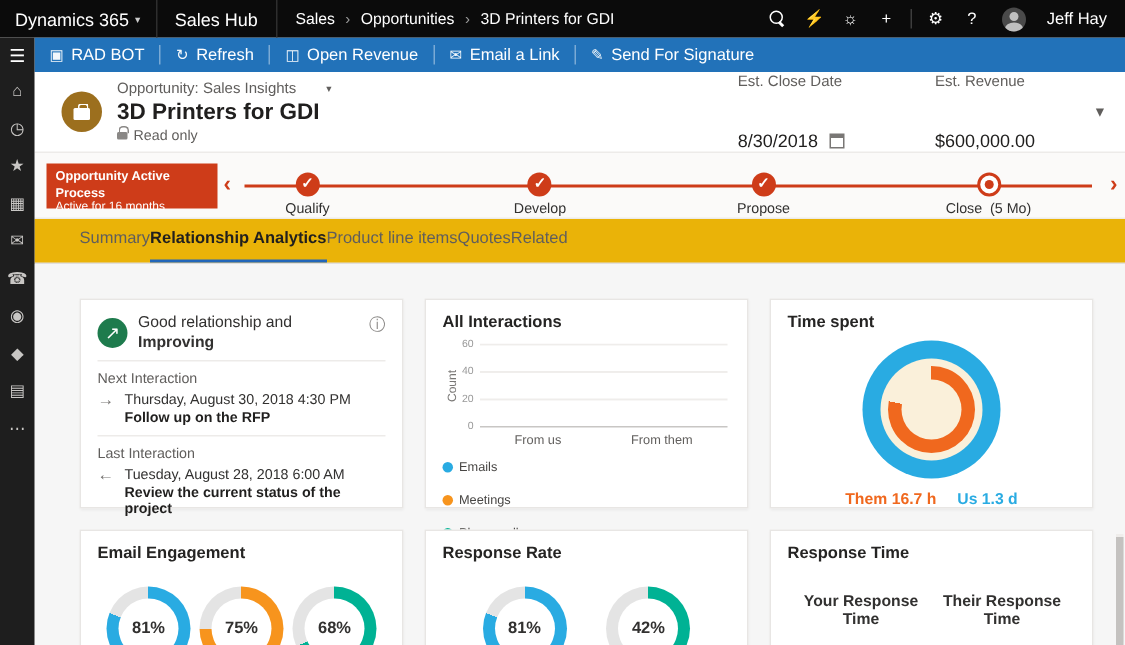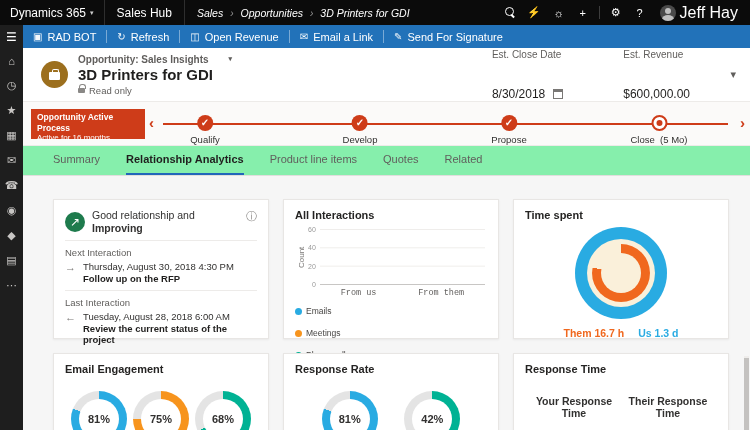--- a/index.html
+++ b/index.html
@@ -14,29 +14,29 @@
   
   .topbar {
     position: absolute; top: 0; left: 0; right: 0; height: 25px;
     background: #0B0B0B; color: #fff;
     display: flex; align-items: center; z-index: 6;
   }
   .brand { display: flex; align-items: center; gap: 4px; padding: 0 10px; font-size: 12px; white-space: nowrap; cursor: pointer; }
   .brand .chev { font-size: 7px; color: #ccc; }
   .hub { height: 100%; display: flex; align-items: center; padding: 0 12px; font-size: 12px; border-left: 1px solid #2e2e2e; border-right: 1px solid #2e2e2e; cursor: pointer; }
   .crumbs { display: flex; align-items: center; gap: 7px; padding: 0 12px; font-size: 10.5px; white-space: nowrap; }
-  .crumb { cursor: pointer; font-style: italic; }
+  .crumb { cursor: pointer; }
   .crumb + .crumb::before { content: "›"; color: #9a9a9a; margin-right: 7px; font-size: 10px; }
   .topbar-right { margin-left: auto; display: flex; align-items: center; height: 100%; padding-right: 4px; }
   .tb-icon { width: 24px; height: 100%; display: flex; align-items: center; justify-content: center; font-size: 11px; color: #fff; cursor: pointer; }
   .tb-divider { width: 1px; height: 13px; background: #3d3d3d; margin: 0 4px; }
   .search-glyph { position: relative; width: 11px; height: 11px; display: inline-block; }
   .search-glyph::before { content: ""; position: absolute; top: 0; left: 0; width: 7px; height: 7px; border: 1.4px solid #fff; border-radius: 50%; }
   .search-glyph::after { content: ""; position: absolute; left: 7px; top: 7px; width: 4px; height: 1.6px; background: #fff; transform: rotate(45deg); transform-origin: 0 0; }
-  .user { display: flex; align-items: center; gap: 4px; padding: 0 8px; font-size: 16px; cursor: pointer; }
+  .user { display: flex; align-items: center; gap: 14px; padding: 0 8px; font-size: 11px; cursor: pointer; }
   .avatar { width: 16px; height: 16px; border-radius: 50%; background: #4a4a4a; position: relative; overflow: hidden; }
   .avatar::before { content: ""; position: absolute; top: 3px; left: 5px; width: 6px; height: 6px; border-radius: 50%; background: #c0c0c0; }
   .avatar::after { content: ""; position: absolute; top: 10px; left: 2px; width: 12px; height: 8px; border-radius: 50%; background: #c0c0c0; }
 
   
   .commandbar {
     position: absolute; top: 25px; left: 23px; right: 0; height: 23px;
     background: #2272B9; color: #fff;
     display: flex; align-items: center; font-size: 11px; z-index: 5;
   }
@@ -56,21 +56,21 @@
   
   .record-header {
     position: absolute; top: 48px; left: 23px; right: 0; height: 54px;
     background: #fff; border-bottom: 1px solid #EDEBE9;
     display: flex; align-items: center; padding: 0 14px;
   }
   .entity-icon { width: 27px; height: 27px; border-radius: 50%; background: #9C6F1E; position: relative; flex: 0 0 auto; margin-right: 10px; margin-left: 4px; }
   .entity-icon::before { content: ""; position: absolute; left: 8px; top: 11px; width: 11px; height: 8px; background: #fff; border-radius: 1px; }
   .entity-icon::after { content: ""; position: absolute; left: 11px; top: 8px; width: 5px; height: 3px; border: 1.4px solid #fff; border-bottom: none; border-radius: 2px 2px 0 0; }
   .hdr-text { display: flex; flex-direction: column; gap: 1px; }
-  .entity-label { font-size: 10px; color: #605E5C; display: flex; align-items: center; gap: 20px; cursor: pointer; font-weight: bold; }
+  .entity-label { font-size: 10px; color: #605E5C; display: flex; align-items: center; gap: 20px; cursor: pointer; }
   .entity-label .chev { font-size: 7px; }
   .record-title { font-size: 15px; font-weight: bold; color: #201F1E; }
   .readonly { display: flex; align-items: center; font-size: 9.5px; color: #605E5C; margin-top: 1px; }
   .lock-icon { width: 7px; height: 5px; background: #8a8886; border-radius: 1px; position: relative; margin-right: 4px; display: inline-block; }
   .lock-icon::before { content: ""; position: absolute; top: -4px; left: 1px; width: 5px; height: 4px; border: 1px solid #8a8886; border-bottom: none; border-radius: 3px 3px 0 0; }
   .hdr-fields { margin-left: auto; display: flex; align-items: flex-start; gap: 60px; padding-right: 46px; }
   .field { display: flex; flex-direction: column; gap: 3px; }
   .field-label { font-size: 10px; color: #605E5C; }
   .field-value { font-size: 12px; color: #201F1E; display: flex; align-items: center; margin-top: 24px; }
   .cal-icon { display: inline-block; width: 10px; height: 10px; border: 1px solid #797775; border-top: 3px solid #797775; margin-left: 8px; }
@@ -86,21 +86,21 @@
   .bpf-chev.right { right: 5px; }
   .bpf-line { position: absolute; left: 140px; right: 22px; top: 21px; height: 2px; background: #CE3C19; }
   .stage { position: absolute; top: 13px; transform: translateX(-50%); text-align: center; cursor: pointer; }
   .stage-dot { width: 16px; height: 16px; border-radius: 50%; margin: 0 auto; }
   .stage.done .stage-dot { background: #CE3C19; color: #fff; font-size: 10px; line-height: 16px; font-weight: bold; }
   .stage.current .stage-dot { background: #fff; border: 2px solid #CE3C19; position: relative; }
   .stage.current .stage-dot::after { content: ""; position: absolute; inset: 3px; border-radius: 50%; background: #CE3C19; }
   .stage-label { font-size: 9.5px; color: #323130; margin-top: 3px; white-space: pre; }
 
   
-  .tabs { position: absolute; top: 146px; left: 23px; right: 0; height: 30px; background: #86efac; border-bottom: 1px solid #E1DFDD; display: flex; align-items: flex-end; padding-left: 30px; gap: 26px; }
+  .tabs { position: absolute; top: 146px; left: 23px; right: 0; height: 30px; background: #eab308; border-bottom: 1px solid #E1DFDD; display: flex; align-items: flex-end; padding-left: 30px; }
   .tab { font-size: 11px; color: #605E5C; padding-bottom: 8px; border-bottom: 2px solid transparent; cursor: pointer; white-space: nowrap; }
   .tab.active { color: #201F1E; font-weight: bold; border-bottom-color: #2266B9; }
 
   
   .content { position: absolute; top: 177px; left: 23px; right: 0; bottom: 0; background: #F6F6F6; overflow: hidden; }
   .cards { position: absolute; top: 22px; left: 30px; display: grid; grid-template-columns: repeat(3, 216px); grid-auto-rows: auto; gap: 14px; }
   .card { background: #fff; border: 1px solid #E8E6E4; box-shadow: 0 1px 2px rgba(0,0,0,.06); padding: 9px 11px; position: relative; }
   .card.r1 { height: 140px; }
   .card.r2 { height: 180px; }
   .card-title { font-size: 11px; font-weight: bold; color: #252423; }
@@ -114,21 +114,21 @@
   .rel-label { font-size: 9.5px; color: #605E5C; margin: 2px 0 3px; }
   .rel-row { display: flex; gap: 7px; align-items: flex-start; }
   .rel-arrow { color: #797775; font-size: 11px; line-height: 13px; }
   .rel-date { font-size: 9.5px; color: #323130; }
   .rel-subject { font-size: 9.5px; font-weight: bold; color: #201F1E; margin-top: 1px; }
 
   
   .bar-chart { display: flex; margin-top: 8px; padding: 0 2px; }
   .ylabel { writing-mode: vertical-rl; transform: rotate(180deg); font-size: 8px; color: #797775; text-align: center; height: 56px; }
   .yticks { display: flex; flex-direction: column; justify-content: space-between; height: 62px; font-size: 7px; color: #999; text-align: right; padding: 0 4px 0 2px; transform: translateY(-3px); }
-  .plot-wrap { flex: 1; font-family: Liberation Mono, monospace; }
+  .plot-wrap { flex: 1; }
   .bar-plot {
     height: 56px; border-bottom: 1px solid #C8C6C4;
     background-image: linear-gradient(#EFEDEB 1px, transparent 1px);
     background-size: 100% 33.34%;
     display: flex; justify-content: space-around; align-items: flex-end;
   }
   .bar-set { display: flex; align-items: flex-end; gap: 2px; }
   .bar { width: 12px; }
   .bar-xlabels { display: flex; justify-content: space-around; font-size: 8.5px; color: #605E5C; margin-top: 3px; }
   .legend { display: flex; justify-content: center; gap: 12px; margin-top: 8px; font-size: 8.5px; color: #484644; flex-direction: column; }

